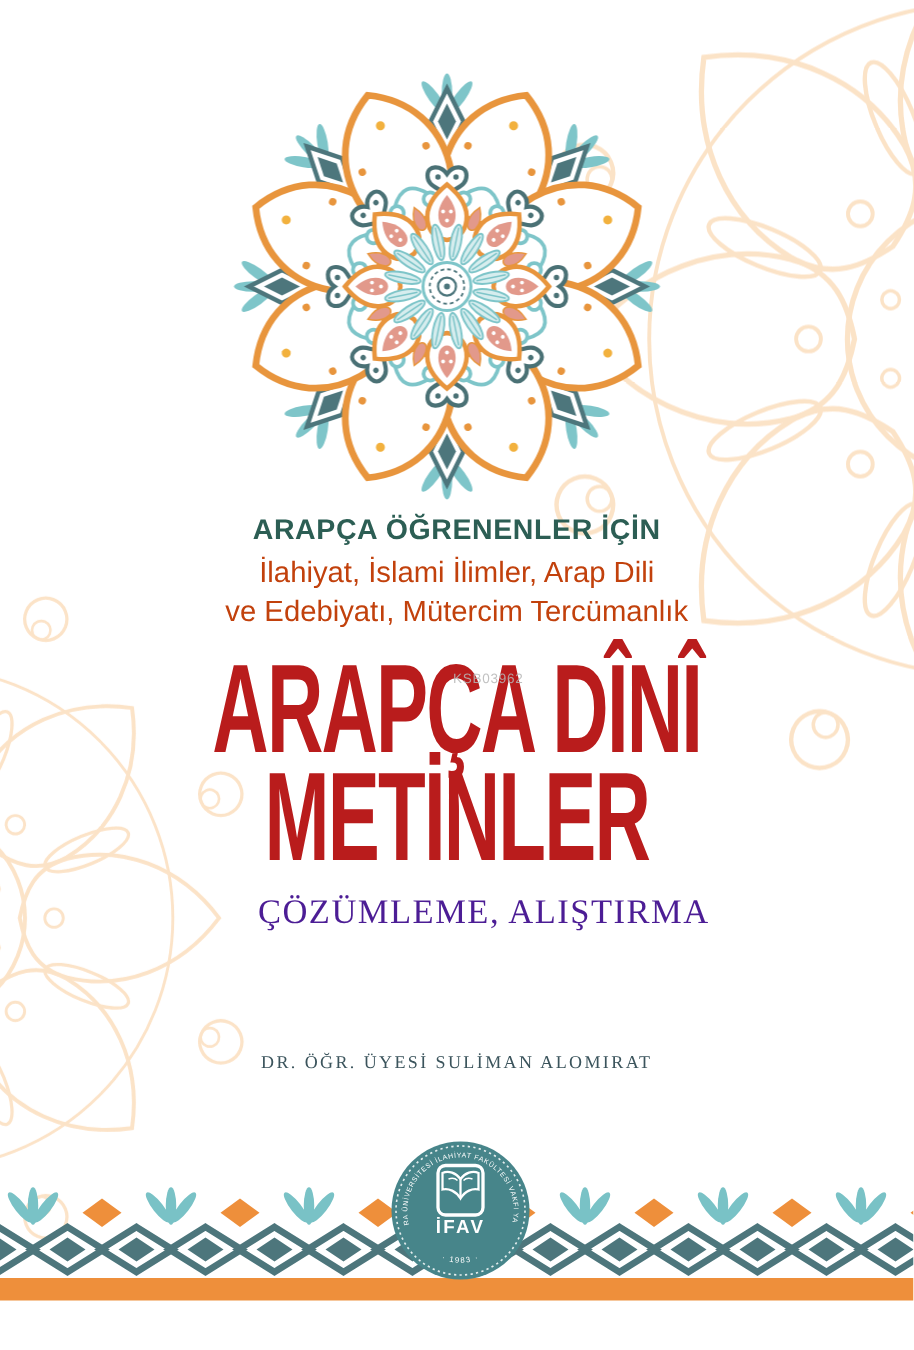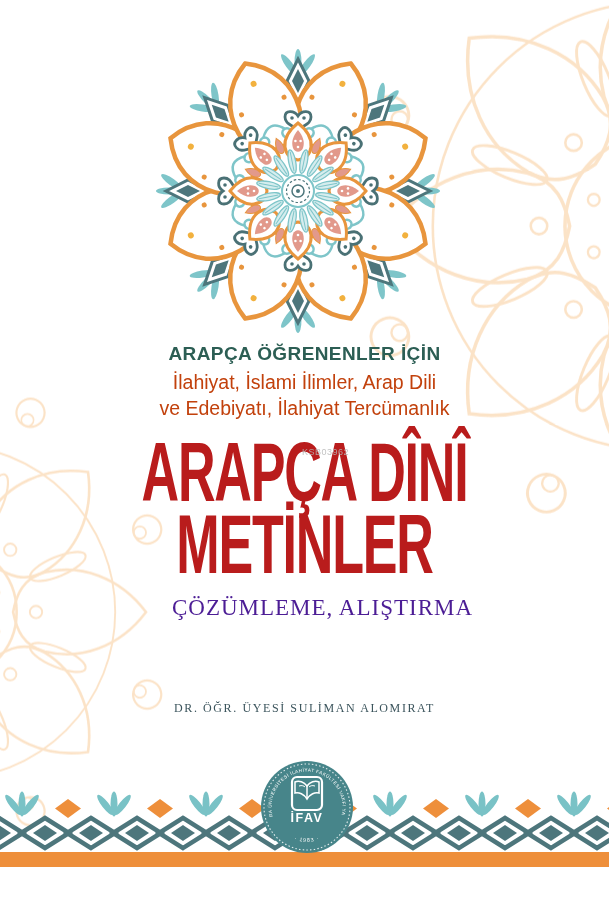--- a/index.html
+++ b/index.html
@@ -189,21 +189,21 @@
     <circle r="16" fill="#fff" stroke="#7ec5c9" stroke-width="2"></circle>
     <circle r="11.5" fill="none" stroke="#4d767c" stroke-width="1.2" stroke-dasharray="2.5 2"></circle>
     <circle r="6" fill="#fff" stroke="#4d767c" stroke-width="1.5"></circle>
     <circle r="2" fill="#4d767c"></circle>
   </svg>
 
   <div class="textblock tagline">ARAPÇA ÖĞRENENLER İÇİN</div>
 
   <div class="textblock dept">
     <div>İlahiyat, İslami İlimler, Arap Dili</div>
-    <div>ve Edebiyatı, İlahiyat Tercümanlık</div>
+    <div>ve Edebiyatı, Mütercim Tercümanlık</div>
   </div>
 
   <span class="watermark">KSB03962</span>
 
   <div class="textblock title">
     <span class="tline">ARAPÇA DÎNÎ</span>
     <span class="tline">METİNLER</span>
   </div>
 
   <div class="textblock subtitle">

